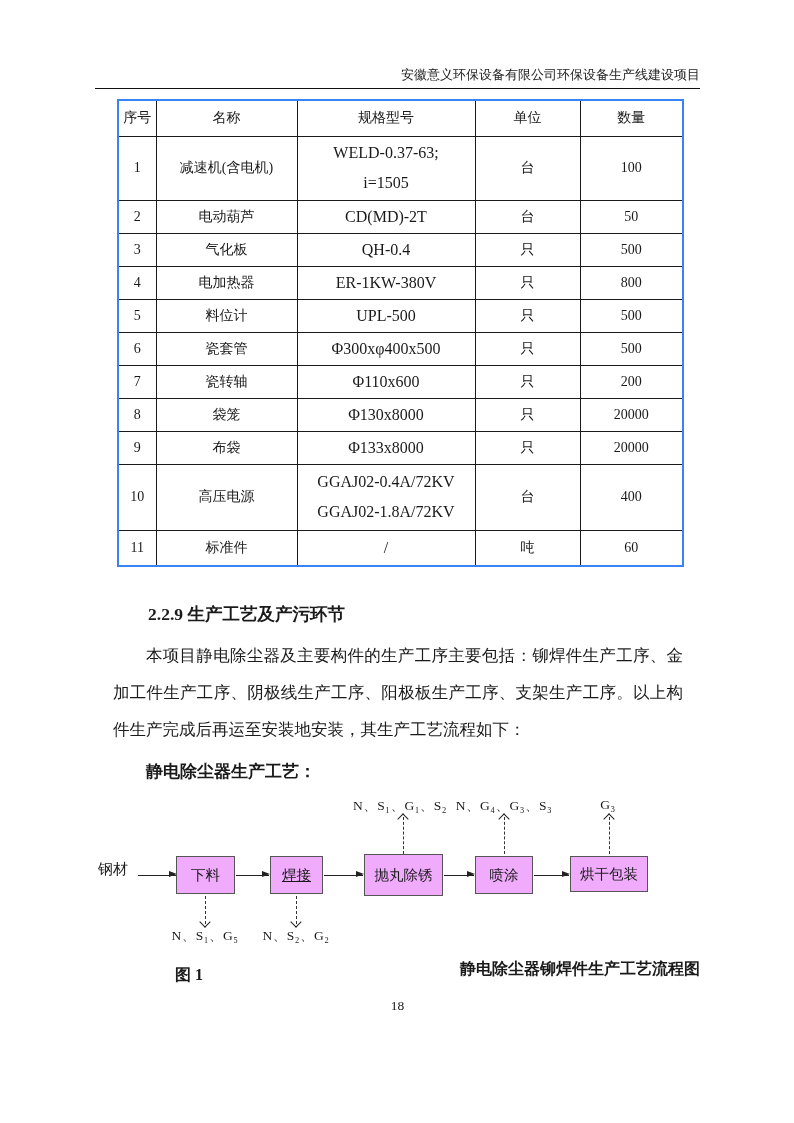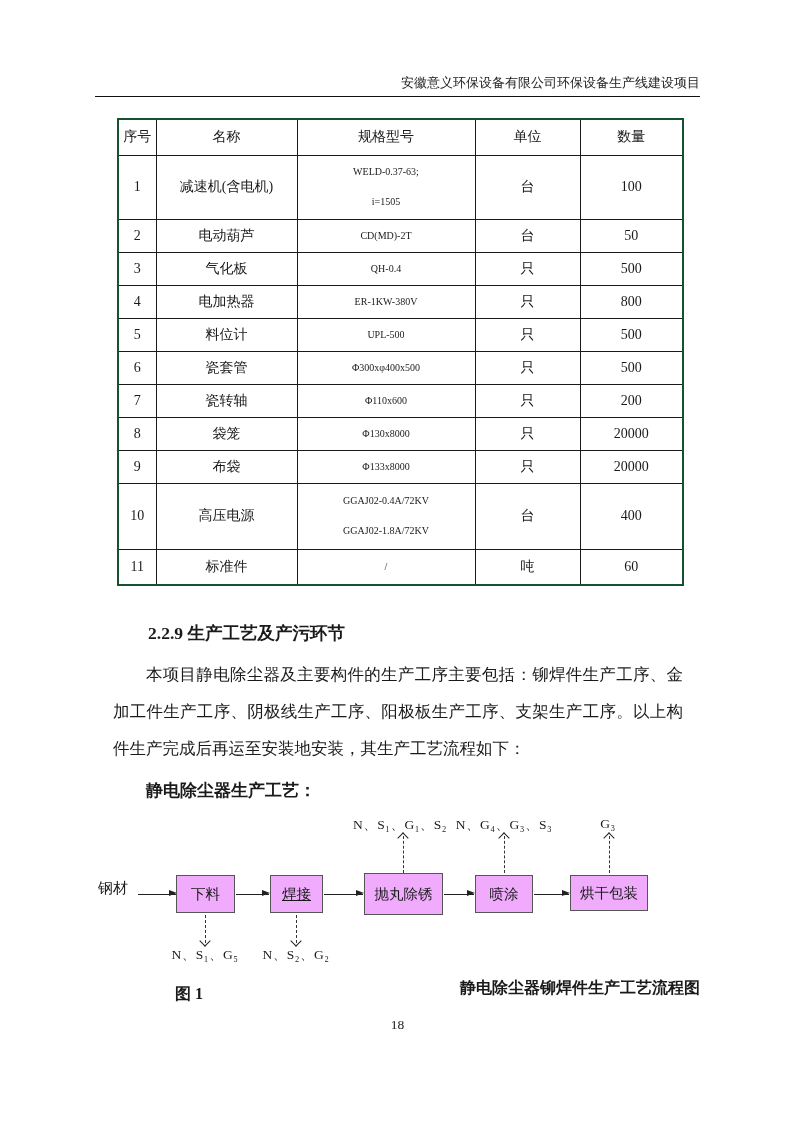--- a/index.html
+++ b/index.html
@@ -2,21 +2,21 @@
 <html><head>
 <meta charset="utf-8">
 <style>
   html,body { margin:0; padding:0; background:#e8e8e8; }
   .page {
     position: relative;
     width: 794px; height: 1123px;
     margin: 0 auto;
     background: #ffffff;
     box-sizing: border-box;
-    padding: 8px 94px 0 95px;
+    padding: 0 94px 0 95px;
     font-family: "Liberation Serif", "DejaVu Serif", serif;
     color: #1a1a1a;
     overflow: hidden;
   }
   
   .doc-header {
     margin-top: 66px;
     border-bottom: 1.5px solid #111;
     padding-bottom: 5px;
     text-align: right;
@@ -24,35 +24,35 @@
     line-height: 17px;
     color: #222;
   }
   
   .tbl-caption-row { position: relative; margin-top: 17px; height: 24px; }
   .tbl-tag { position: absolute; left: 20px; top: 0; font-size: 15px; }
   .tbl-title { display: block; text-align: center; font-size: 15px; }
   
   table.main-table {
     border-collapse: collapse;
-    margin-top: 21px;
+    margin-top: 10px;
     margin-left: 22px;
     width: 565px;
     table-layout: fixed;
-    border: 2px solid #14532d;
+    border: 2px solid #3b82f6;
   }
   .main-table th, .main-table td {
     border: 1.5px solid #1a1a1a;
     text-align: center;
     vertical-align: middle;
     font-weight: normal;
     font-size: 14px;
     padding: 0;
   }
-  .main-table .spec { white-space: pre-line; font-size: 10px; line-height: 30px; }
+  .main-table .spec { white-space: pre-line; font-size: 16px; line-height: 30px; }
   
   .sec-heading {
     margin: 35px 17px 0 18px;
     padding-left: 35px;
     font-size: 17.5px;
     font-weight: bold;
   }
   .body-para {
     margin: 11px 17px 0 18px;
     font-size: 16.5px;

